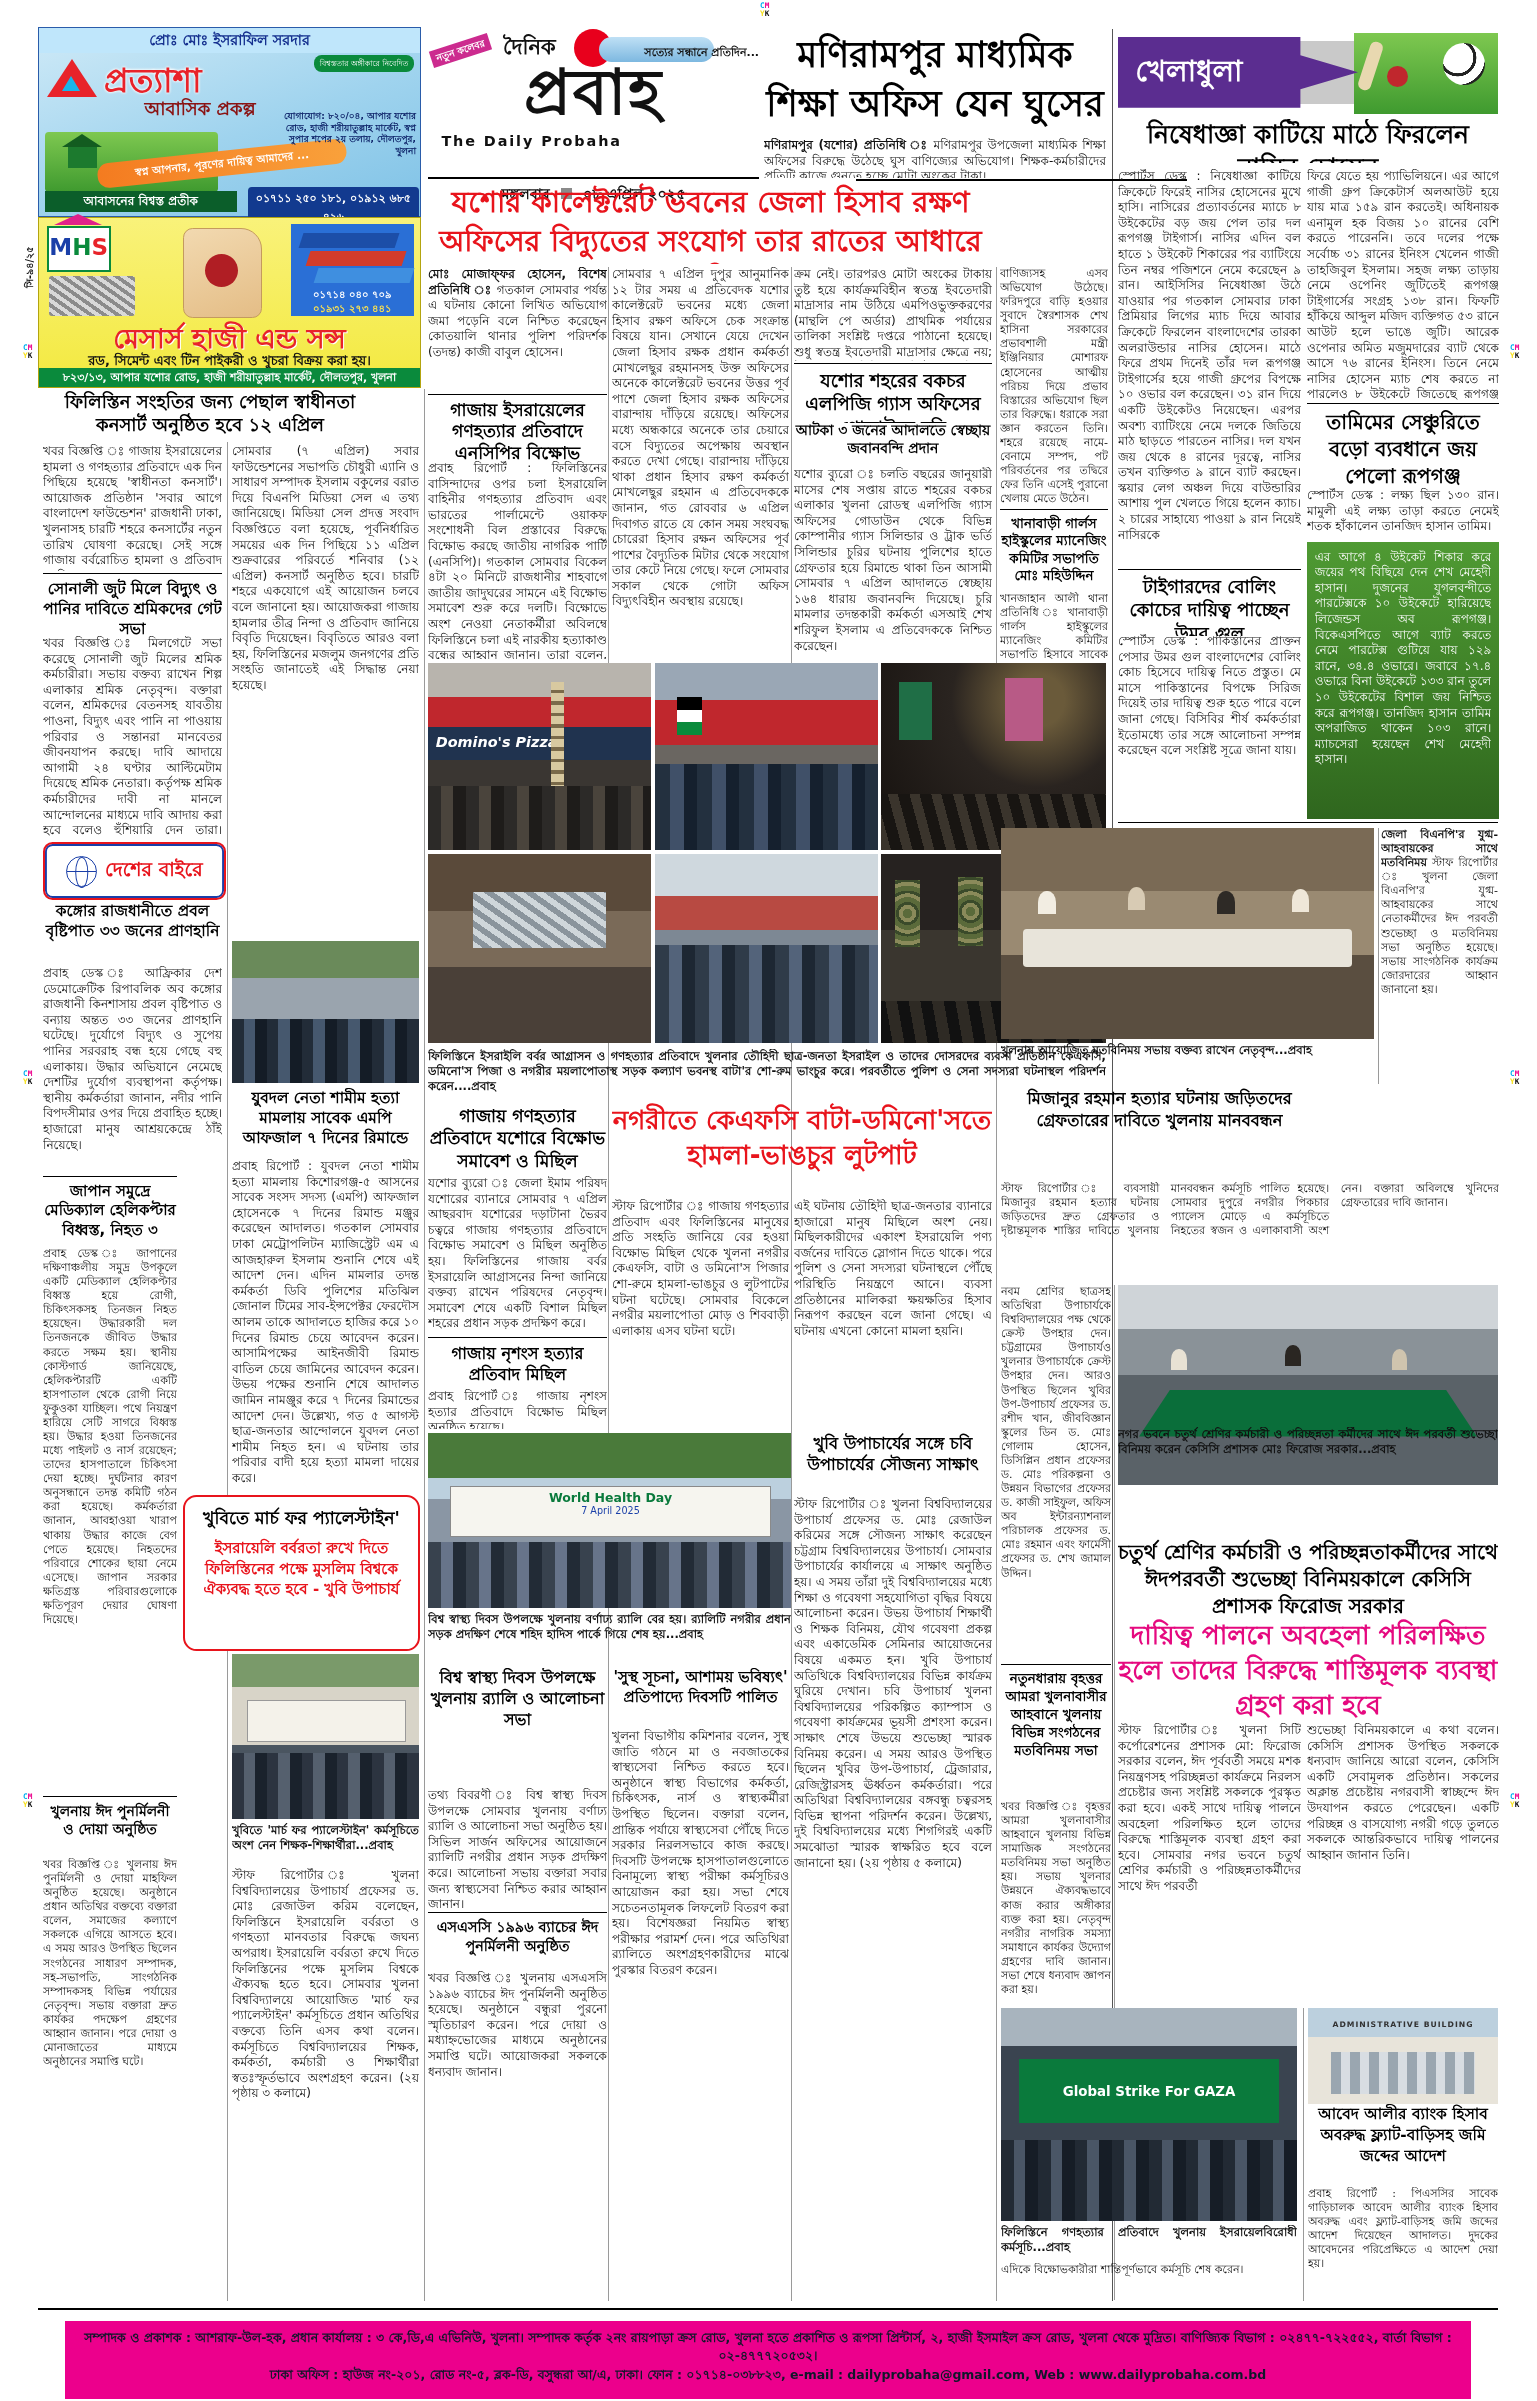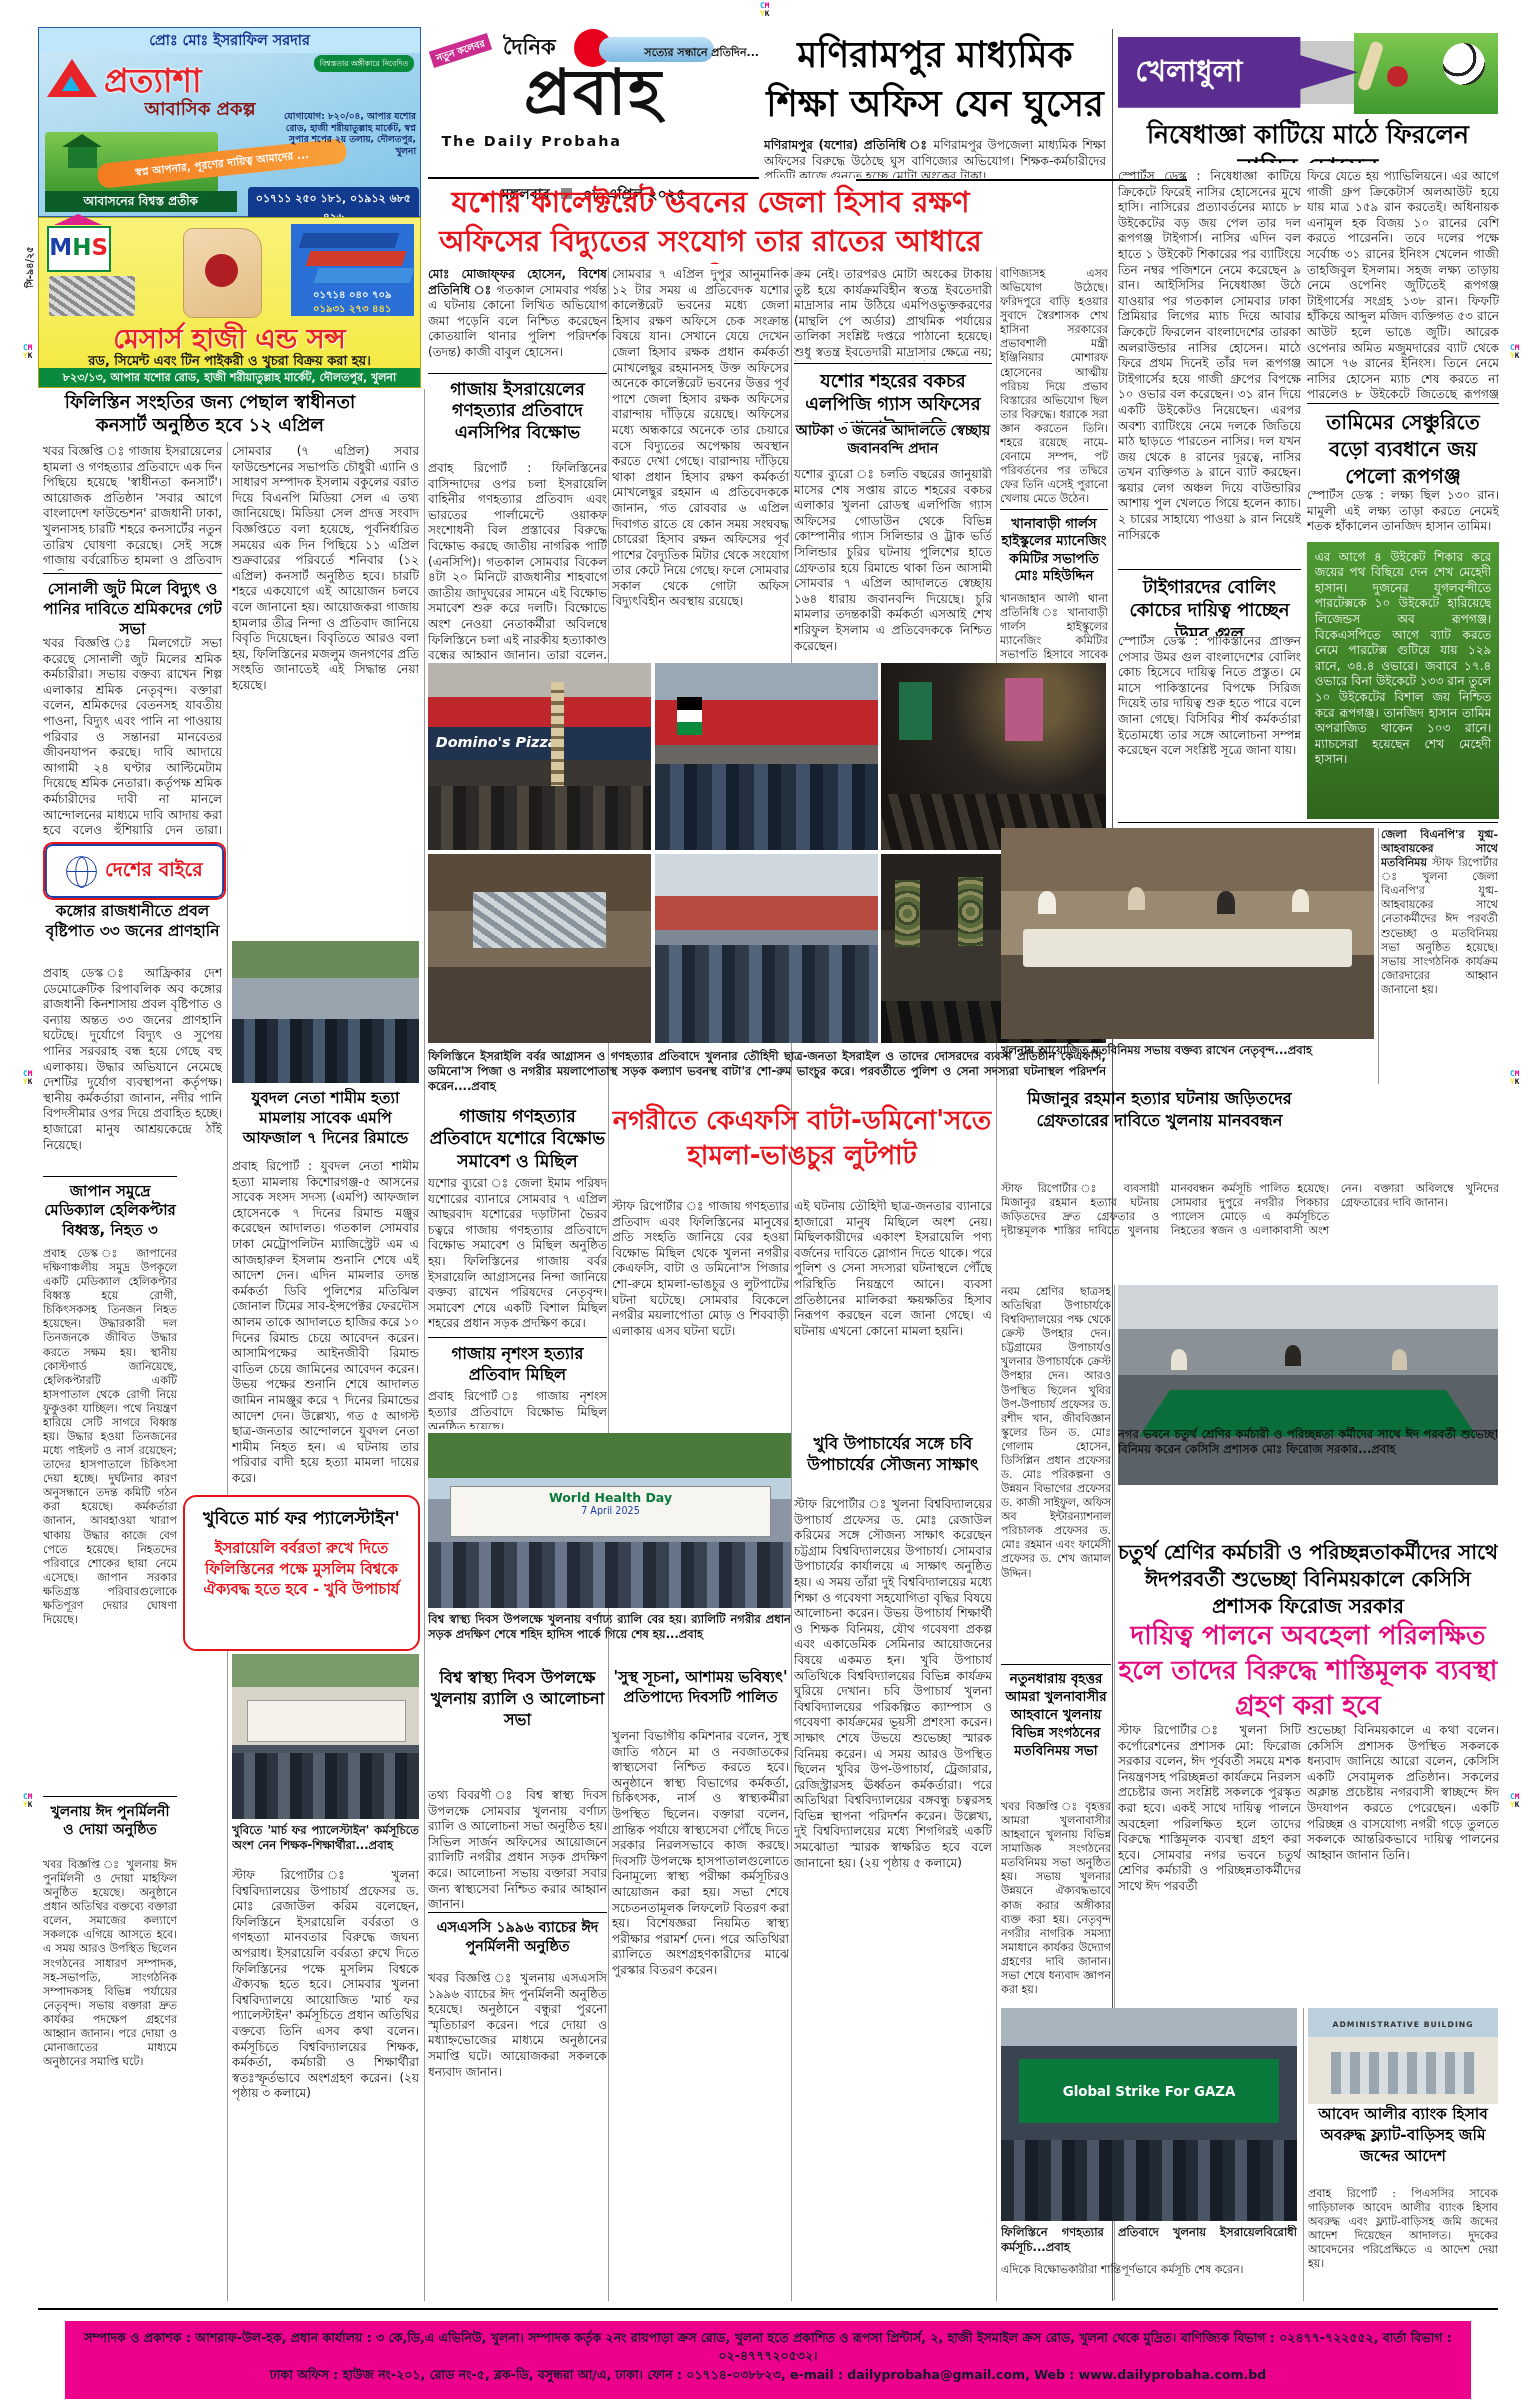--- a/index.html
+++ b/index.html
@@ -101,21 +101,21 @@
     </div>
   </div>
   <div class="hr-b" style="left:428px;top:177px;width:331px;"></div>
 
   <div class="abs headline" style="left:764px;top:31px;width:342px;height:102px;font-size:36px;line-height:1.35;">মণিরামপুর মাধ্যমিক শিক্ষা অফিস যেন ঘুসের মোকাম</div>
   <div class="abs body-txt" style="left:764px;top:138px;width:342px;height:40px;"><span class="byline">মণিরামপুর (যশোর) প্রতিনিধি ঃ</span> <span>মণিরামপুর উপজেলা মাধ্যমিক শিক্ষা অফিসের বিরুদ্ধে উঠেছে ঘুস বাণিজ্যের অভিযোগ। শিক্ষক-কর্মচারীদের প্রতিটি কাজে গুনতে হচ্ছে মোটা অংকের টাকা।</span></div>
 
   <div class="abs headline red" style="left:428px;top:183px;width:565px;height:81px;font-size:29px;line-height:1.35;">যশোর কালেক্টরেট ভবনের জেলা হিসাব রক্ষণ অফিসের বিদ্যুতের সংযোগ তার রাতের আধারে চুরি</div>
 
   <div class="abs body-txt" style="left:428px;top:267px;width:179px;height:125px;"><span class="byline">মোঃ মোজাফ্ফর হোসেন, বিশেষ প্রতিনিধি ঃ</span> <span>গতকাল সোমবার পর্যন্ত এ ঘটনায় কোনো লিখিত অভিযোগ জমা পড়েনি বলে নিশ্চিত করেছেন কোতয়ালি থানার পুলিশ পরিদর্শক (তদন্ত) কাজী বাবুল হোসেন।</span></div>
-  <div class="abs headline sep" style="left:428px;top:373px;width:179px;height:63px;font-size:17.3px;line-height:1.25;">গাজায় ইসরায়েলের গণহত্যার প্রতিবাদে এনসিপির বিক্ষোভ</div>
+  <div class="abs headline sep" style="left:428px;top:394px;width:179px;height:63px;font-size:17.3px;line-height:1.25;">গাজায় ইসরায়েলের গণহত্যার প্রতিবাদে এনসিপির বিক্ষোভ</div>
   <div class="abs body-txt" style="left:428px;top:461px;width:179px;height:198px;">প্রবাহ রিপোর্ট : ফিলিস্তিনের বাসিন্দাদের ওপর চলা ইসরায়েলি বাহিনীর গণহত্যার প্রতিবাদ এবং ভারতের পার্লামেন্টে ওয়াকফ সংশোধনী বিল প্রস্তাবের বিরুদ্ধে বিক্ষোভ করছে জাতীয় নাগরিক পার্টি (এনসিপি)। গতকাল সোমবার বিকেল ৪টা ২০ মিনিটে রাজধানীর শাহবাগে জাতীয় জাদুঘরের সামনে এই বিক্ষোভ সমাবেশ শুরু করে দলটি। বিক্ষোভে অংশ নেওয়া নেতাকর্মীরা অবিলম্বে ফিলিস্তিনে চলা এই নারকীয় হত্যাকাণ্ড বন্ধের আহ্বান জানান। তারা বলেন, ২০২৫ সালের এই আধুনিক বিশ্বে এমন হত্যাকাণ্ড চলছে আমরা আশ্চর্যজনকভাবে তা মেনে নিচ্ছি। গাজার মানুষ মরবে আর পুরো বিশ্ব আরামে থাকবে তা হতে পারে না।</div>
 
   <div class="abs body-txt" style="left:612px;top:267px;width:177px;height:392px;">সোমবার ৭ এপ্রিল দুপুর আনুমানিক ১২ টার সময় এ প্রতিবেদক যশোর কালেক্টরেট ভবনের মধ্যে জেলা হিসাব রক্ষণ অফিসে চেক সংক্রান্ত বিষয়ে যান। সেখানে যেয়ে দেখেন জেলা হিসাব রক্ষক প্রধান কর্মকর্তা মোখলেছুর রহমানসহ উক্ত অফিসের অনেকে কালেক্টরেট ভবনের উত্তর পূর্ব পাশে জেলা হিসাব রক্ষক অফিসের বারান্দায় দাঁড়িয়ে রয়েছে। অফিসের মধ্যে অন্ধকারে অনেকে তার চেয়ারে বসে বিদ্যুতের অপেক্ষায় অবস্থান করতে দেখা গেছে। বারান্দায় দাঁড়িয়ে থাকা প্রধান হিসাব রক্ষণ কর্মকর্তা মোখলেছুর রহমান এ প্রতিবেদককে জানান, গত রোববার ৬ এপ্রিল দিবাগত রাতে যে কোন সময় সংঘবদ্ধ চোরেরা হিসাব রক্ষন অফিসের পূর্ব পাশের বৈদ্যুতিক মিটার থেকে সংযোগ তার কেটে নিয়ে গেছে। ফলে সোমবার সকাল থেকে গোটা অফিস বিদ্যুৎবিহীন অবস্থায় রয়েছে।</div>
 
   <div class="abs body-txt" style="left:794px;top:267px;width:198px;height:94px;">ক্রম নেই। তারপরও মোটা অংকের টাকায় তুষ্ট হয়ে কার্যক্রমবিহীন স্বতন্ত্র ইবতেদারী মাদ্রাসার নাম উঠিয়ে এমপিওভুক্তকরণের (মান্থলি পে অর্ডার) প্রাথমিক পর্যায়ের তালিকা সংশ্লিষ্ট দপ্তরে পাঠানো হয়েছে। শুধু স্বতন্ত্র ইবতেদারী মাদ্রাসার ক্ষেত্রে নয়; উপজেলার বিভিন্ন প্রতিষ্ঠানের শিক্ষক এমপিওভুক্তির ক্ষেত্রেও নিয়ে নিয়েছেন বিপুল অংকের টাকা। যশোরের মণিরামপুর উপজেলা মাধ্যমিক শিক্ষা অফিসার আক্রাম হোসেন খানের</div>
   <div class="abs headline sep" style="left:794px;top:363px;width:198px;height:54px;font-size:18px;line-height:1.3;">যশোর শহরের বকচর এলপিজি গ্যাস অফিসের গোডাউনে চুরি</div>
   <div class="abs headline" style="left:794px;top:421px;width:198px;height:42px;font-size:14px;line-height:1.3;">আটকা ৩ জনের আদালতে স্বেচ্ছায় জবানবন্দি প্রদান</div>
   <div class="abs body-txt" style="left:794px;top:467px;width:198px;height:192px;">যশোর ব্যুরো ঃ চলতি বছরের জানুয়ারী মাসের শেষ সপ্তায় রাতে শহরের বকচর এলাকার খুলনা রোডস্থ এলপিজি গ্যাস অফিসের গোডাউন থেকে বিভিন্ন কোম্পানীর গ্যাস সিলিন্ডার ও ট্রাক ভর্তি সিলিন্ডার চুরির ঘটনায় পুলিশের হাতে গ্রেফতার হয়ে রিমান্ডে থাকা তিন আসামী সোমবার ৭ এপ্রিল আদালতে স্বেচ্ছায় ১৬৪ ধারায় জবানবন্দি দিয়েছে। চুরি মামলার তদন্তকারী কর্মকর্তা এসআই শেখ শরিফুল ইসলাম এ প্রতিবেদককে নিশ্চিত করেছেন।</div>
 
   <div class="abs body-sm" style="left:1000px;top:267px;width:108px;height:240px;">বাণিজ্যসহ এসব অভিযোগ উঠেছে। ফরিদপুরে বাড়ি হওয়ার সুবাদে স্বৈরশাসক শেখ হাসিনা সরকারের প্রভাবশালী ম‌ন্ত্রী ইঞ্জিনিয়ার মোশারফ হোসেনের আত্মীয় পরিচয় দিয়ে প্রভাব বিস্তারের অভিযোগ ছিল তার বিরুদ্ধে। ধরাকে সরা জ্ঞান করতেন তিনি। শহরে রয়েছে নামে-বেনামে সম্পদ, পট পরিবর্তনের পর তদ্বিরে ফের তিনি এসেই পুরানো খেলায় মেতে উঠেন।</div>

